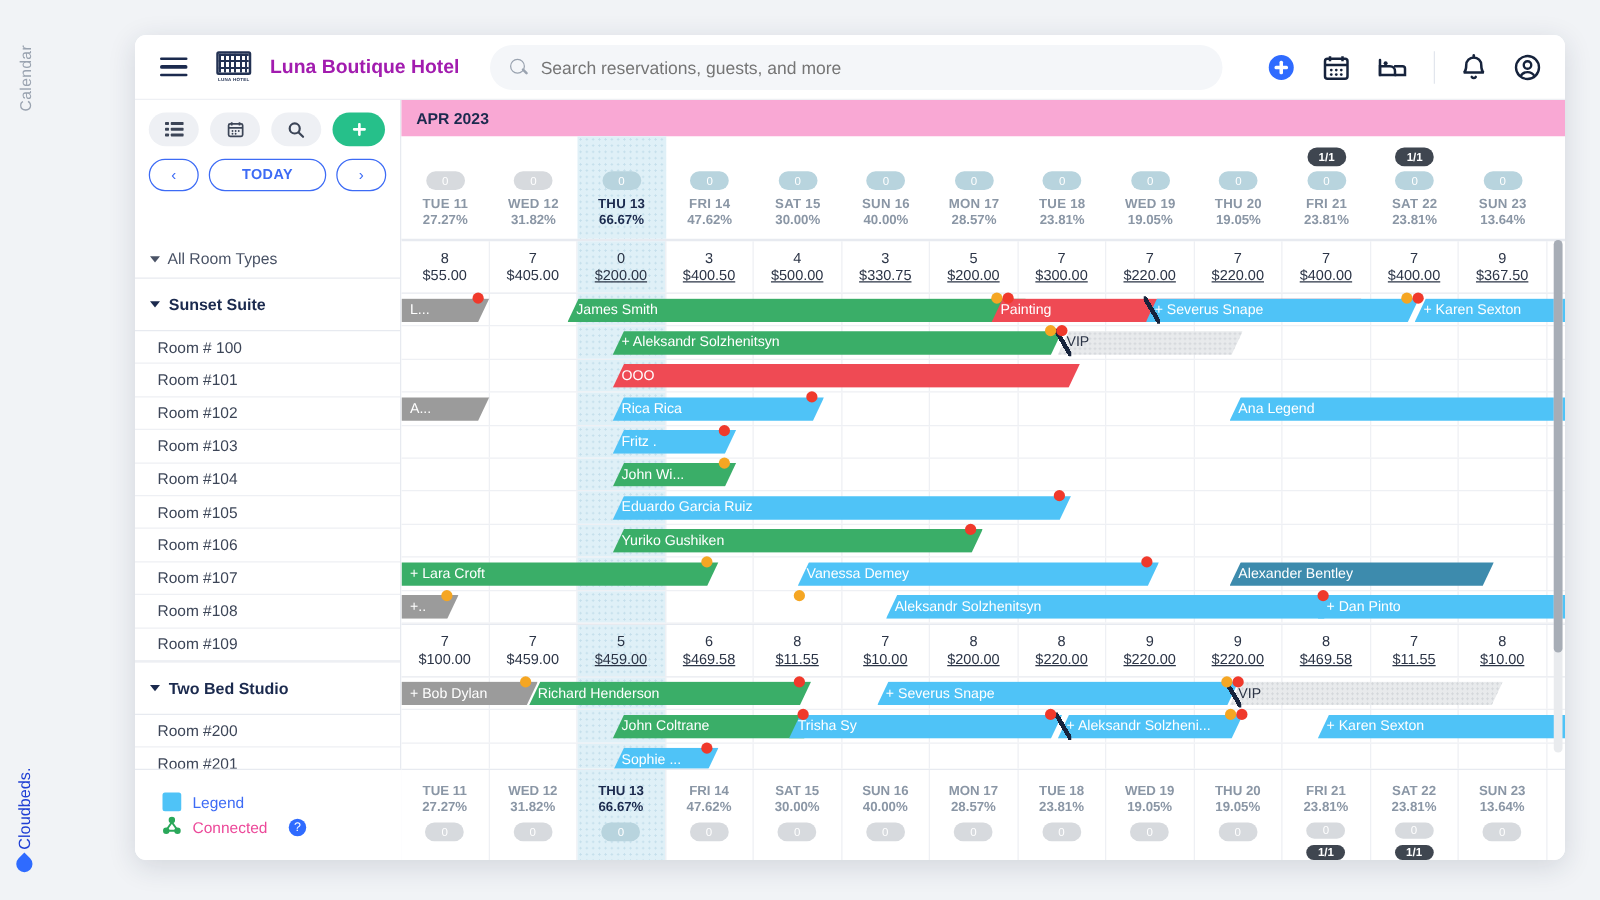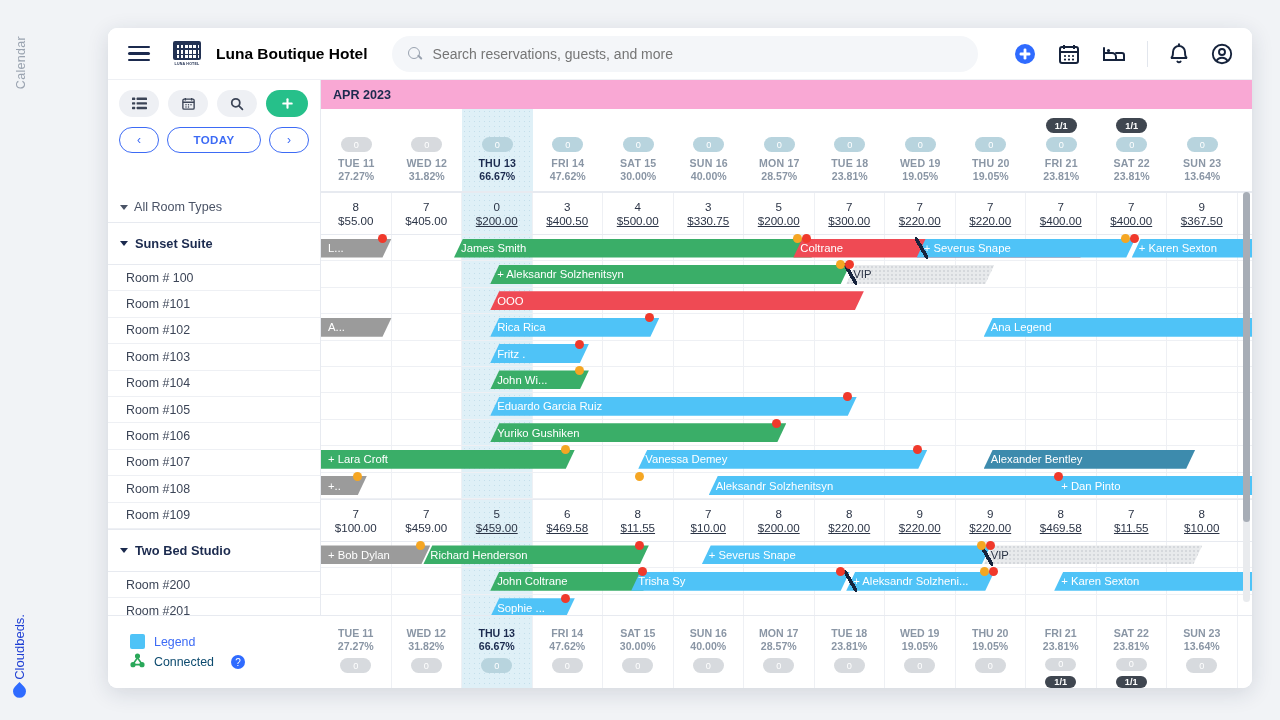--- a/index.html
+++ b/index.html
@@ -54,21 +54,21 @@
     display:flex; flex-direction:column; align-items:center; justify-content:center;
   }
   #brand-logo .bl-box {
     width: 28px; height: 19px; border: 2.2px solid #233253; border-radius: 2px;
     background:
       repeating-linear-gradient(to right, #233253 0 1.6px, transparent 1.6px 4.2px),
       repeating-linear-gradient(to bottom, #233253 0 1.6px, transparent 1.6px 5.4px);
   }
   #brand-logo .bl-cap { font-size: 3.6px; color:#233253; letter-spacing:.2px; margin-top:1.5px; font-weight:700;}
   #brand-title {
-    margin-left: 12px; font-size: 15.5px; color: #000000; font-weight: 600;
+    margin-left: 12px; font-size: 15.5px; color: #a21caf; font-weight: 600;
   }
   #searchbox {
     margin-left: 24px; flex: 0 0 586px; height: 36px;
     background: #f4f6f9; border-radius: 18px;
     display: flex; align-items: center; padding: 0 16px; gap: 11px;
   }
   #searchbox .mag { width: 14px; height: 14px; position: relative; flex: 0 0 14px; }
   #searchbox .mag::before {
     content:""; position:absolute; left:0; top:0; width:10px; height:10px;
     border:1.7px solid #9aa3b0; border-radius:50%;
@@ -130,21 +130,21 @@
     border-bottom: 1px solid #eef0f4;
   }
   
   #legend {
     position: absolute; left: 0; bottom: 0; width: 213px; height: 73px;
     border-top: 1px solid #e7eaf0; padding: 18px 0 0 22px; background:#fff;
   }
   .lg-row { display: flex; align-items: center; gap: 9px; margin-bottom: 4px; font-size: 12.4px; }
   .lg-sq { width: 15px; height: 15px; background: #4fc3f7; border-radius: 2px; }
   #legend .lg-link { color: #3d6bf5; cursor: pointer; }
-  #legend .lg-txt { color: #0c4a6e; }
+  #legend .lg-txt { color: #ec4899; }
   .help-dot {
     width: 14px; height: 14px; border-radius: 50%; background: #2f6bff; color:#fff;
     font-size: 10px; display:flex; align-items:center; justify-content:center; margin-left: 8px; cursor:pointer;
   }
 
   
   #month-bar {
     height: 29px; background: #f9a8d4; display: flex; align-items: center;
     padding-left: 12px; font-size: 12.6px; font-weight: 700; color: #1b2a4e;
   }
@@ -562,21 +562,21 @@
               <div class="bar grey startflat" style="left: 0px; width: 70.5px;">
                 <span class="lbl">L...</span>
               </div>
               <div class="dot red" style="left: 56.5px;"></div>
               <div class="bar green" style="left: 133px; width: 366.6px;">
                 <span class="lbl">James Smith</span>
               </div>
               <div class="dot amber" style="left: 472.45px;"></div>
               <div class="dot red" style="left: 481.45px;"></div>
               <div class="bar red" style="left: 472.35px; width: 296.1px;">
-                <span class="lbl">Coltrane</span>
+                <span class="lbl">Painting</span>
               </div>
               <div class="bar blue" style="left: 595.725px; width: 218.55px;">
                 <span class="lbl">+ Severus Snape</span>
               </div>
               <div class="slash" style="left: 593.725px;"></div>
               <div class="dot amber" style="left: 800.275px;"></div>
               <div class="dot red" style="left: 809.275px;"></div>
               <div class="bar blue" style="left: 810.75px; width: 141px;">
                 <span class="lbl">+ Karen Sexton</span>
               </div>

